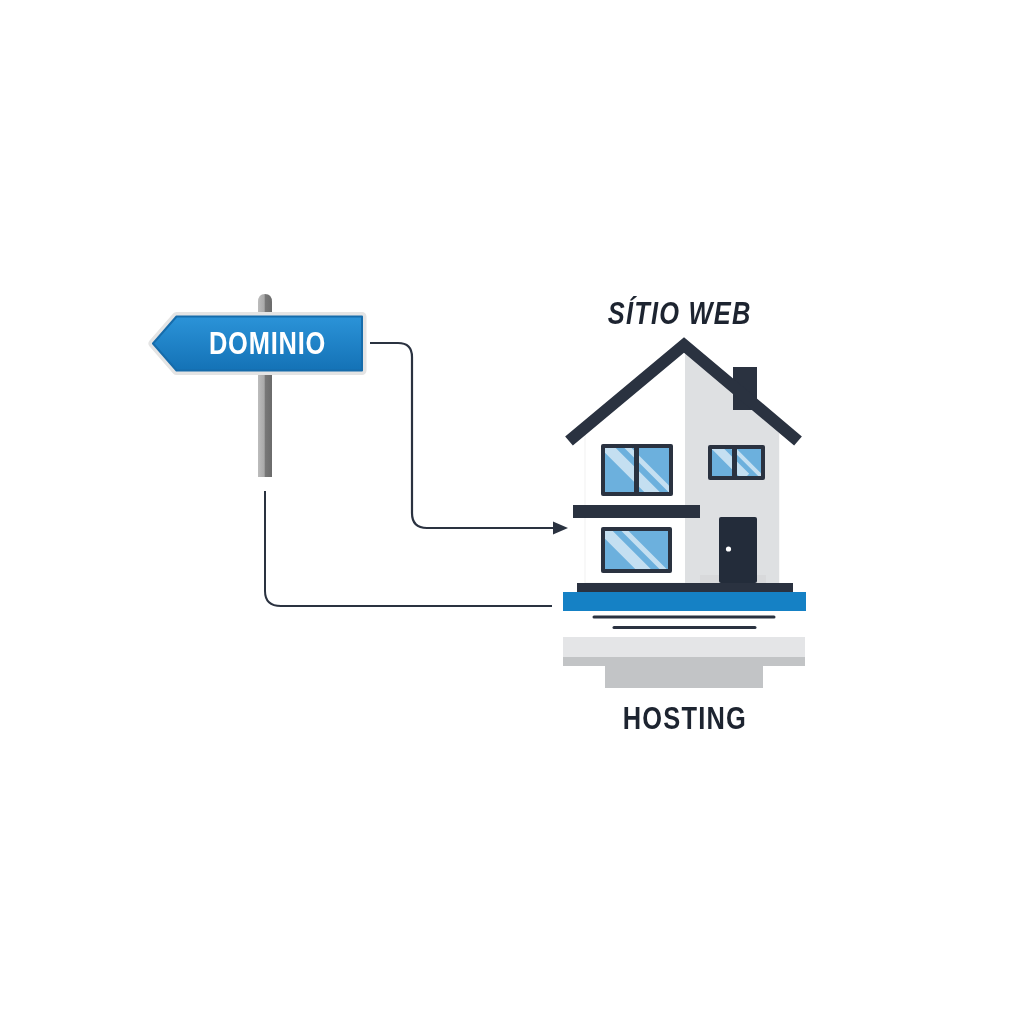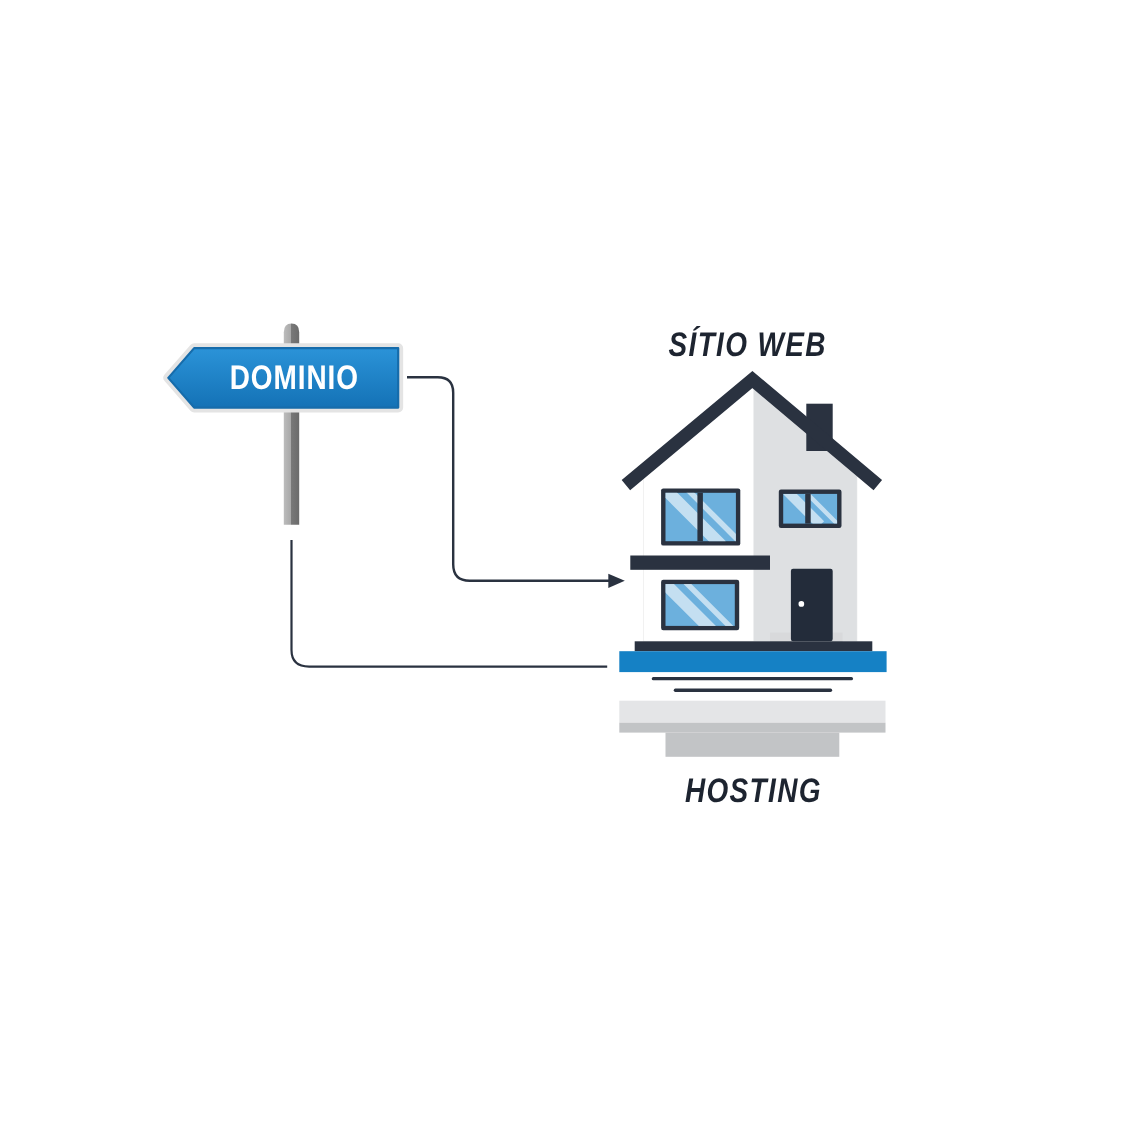--- a/index.html
+++ b/index.html
@@ -8,21 +8,21 @@
     overflow:hidden;font-family:"Liberation Sans",sans-serif;
   }
   .stage svg{position:absolute;left:0;top:0;}
   .label{
     position:absolute;display:flex;align-items:center;justify-content:center;
     font-weight:bold;white-space:nowrap;pointer-events:none;
   }
   .cond{display:inline-block;transform:scaleX(0.82);transform-origin:center;}
   #sign-label{left:160px;top:316px;width:216px;height:55px;font-size:31px;color:#ffffff;letter-spacing:1px;}
   #website-title{left:560px;top:296px;width:240px;height:36px;font-size:31px;color:#1d2430;letter-spacing:1.5px;font-style:italic;}
-  #hosting-label{left:565px;top:701px;width:240px;height:36px;font-size:31px;color:#1d2430;letter-spacing:1.5px;font-style:italic;}
+  #hosting-label{left:565px;top:701px;width:240px;height:36px;font-size:31px;color:#1d2430;letter-spacing:1.5px;}
   .conn{fill:none;stroke:#2a3240;stroke-width:2.2;}
 </style>
 </head>
 <body>
 
 <div class="stage">
   <svg width="1024" height="1024" viewBox="0 0 1024 1024">
     <defs>
       <linearGradient id="poleGrad" x1="0" y1="0" x2="1" y2="0">
         <stop offset="0" stop-color="#bcbcbc"></stop>

